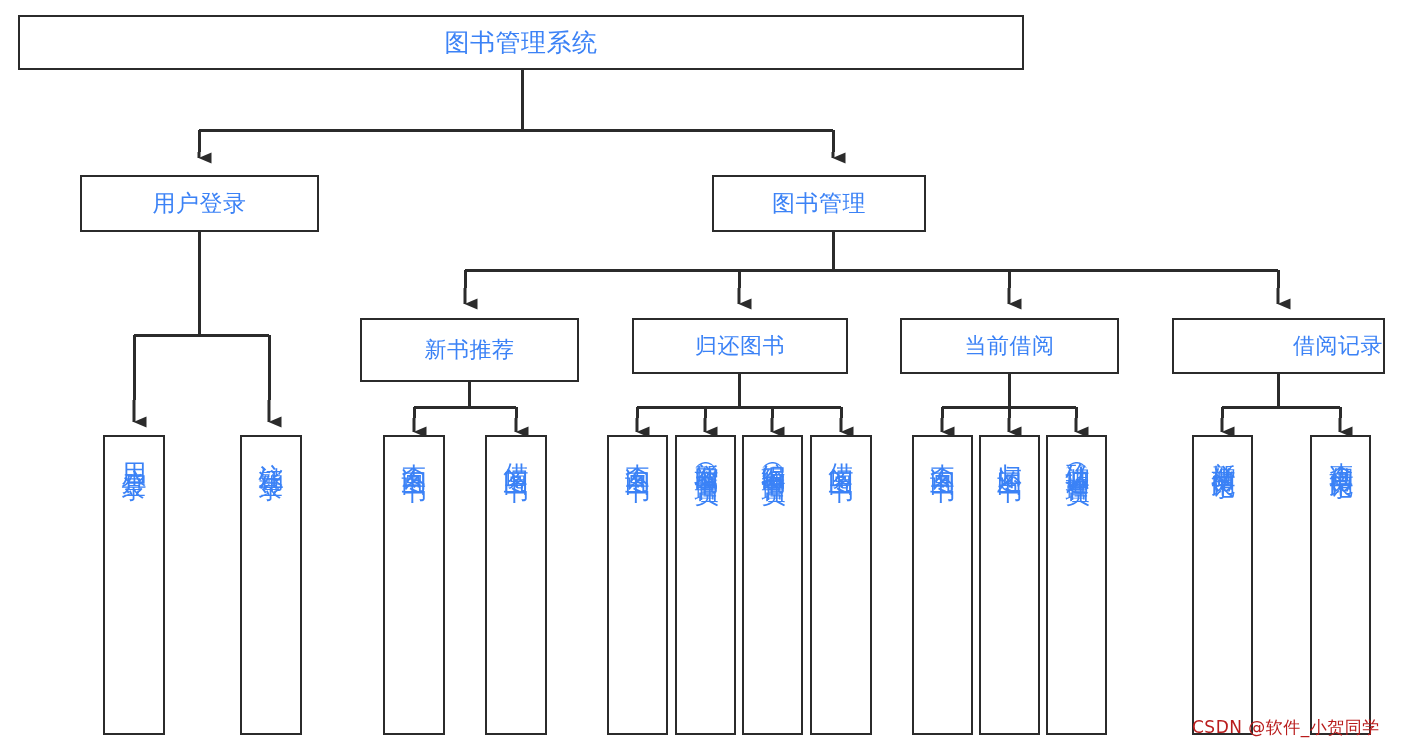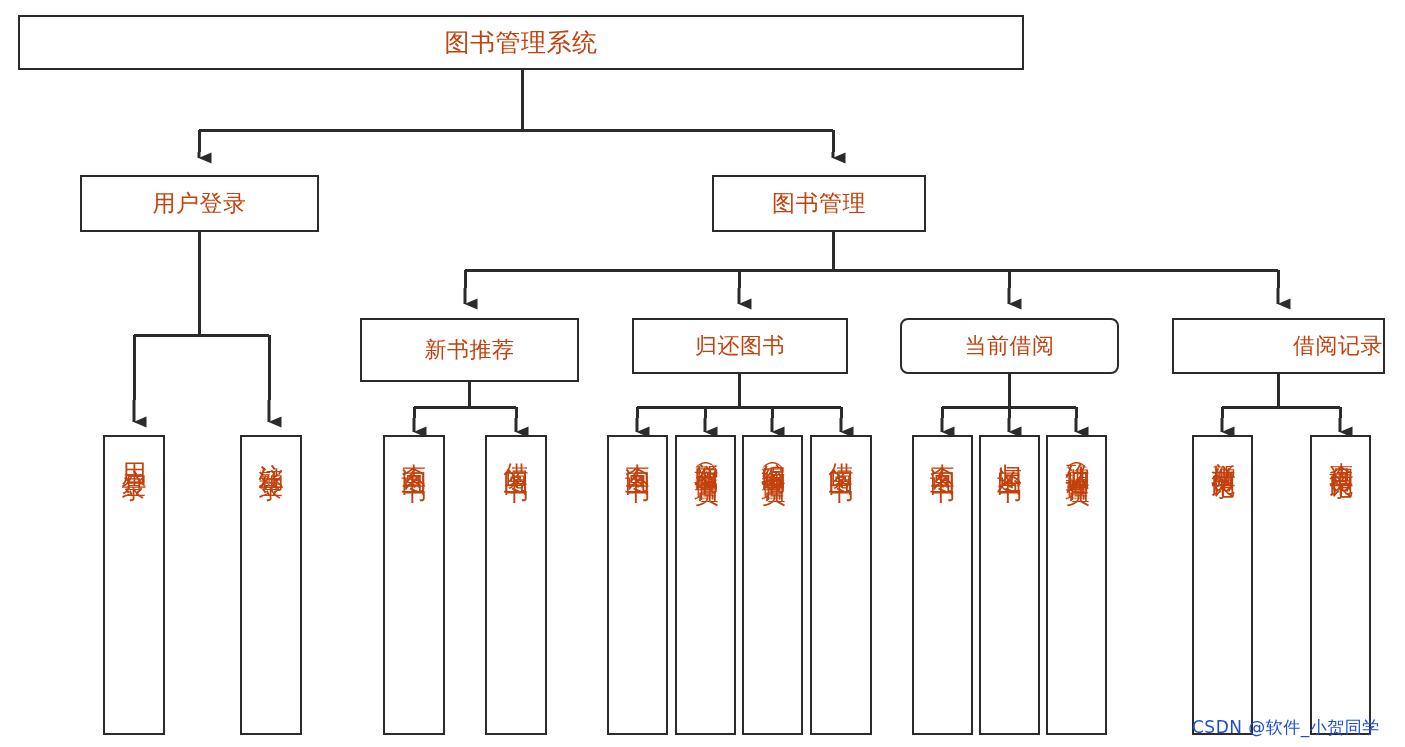--- a/index.html
+++ b/index.html
@@ -21,21 +21,21 @@
     pointer-events:none;
   }
   .node{
     position:absolute;
     box-sizing:border-box;
     border:2px solid #2b2b2b;
     background:#ffffff;
     display:flex;
     align-items:center;
     justify-content:center;
-    color:#c2410c;
+    color:#3b82f6;
   }
   .node .lbl{
     display:block;
     text-align:center;
     line-height:1.18;
     letter-spacing:0.5px;
     white-space:nowrap;
   }
   
   .h1 .lbl{ font-size:25px; }
@@ -52,21 +52,21 @@
     text-orientation:upright;
     font-size:25px;
     line-height:1.08;
     letter-spacing:5px;
     white-space:nowrap;
   }
   .leaf.tall .lbl{ font-size:24px; letter-spacing:3px; }
   .watermark{
     position:absolute;
     font-size:17px;
-    color:#1d4ed8;
+    color:#b91c1c;
     white-space:nowrap;
     letter-spacing:0.5px;
   }
 </style>
 </head>
 <body>
 
 <div id="stage">
 
   <svg id="wires" viewBox="0 0 1405 747" xmlns="http://www.w3.org/2000/svg">
@@ -152,21 +152,21 @@
   <div class="node h2" style="left:712px;top:175px;width:214px;height:57px;">
     <span class="lbl">图书管理</span>
   </div>
 
   <div class="node h3" style="left:360px;top:318px;width:219px;height:64px;">
     <span class="lbl">新书推荐</span>
   </div>
   <div class="node h3" style="left:632px;top:318px;width:216px;height:56px;">
     <span class="lbl">归还图书</span>
   </div>
-  <div class="node h3" style="left:900px;top:318px;width:219px;height:56px;border-radius:8px;">
+  <div class="node h3" style="left:900px;top:318px;width:219px;height:56px;">
     <span class="lbl">当前借阅</span>
   </div>
   <div class="node h3" style="left:1172px;top:318px;width:213px;height:56px;justify-content:flex-end;">
     <span class="lbl">借阅记录</span>
   </div>
 
   <div class="node leaf" style="left:103px;top:435px;width:62px;height:300px;">
     <span class="lbl">用户登录</span>
   </div>
   <div class="node leaf" style="left:240px;top:435px;width:62px;height:300px;">

